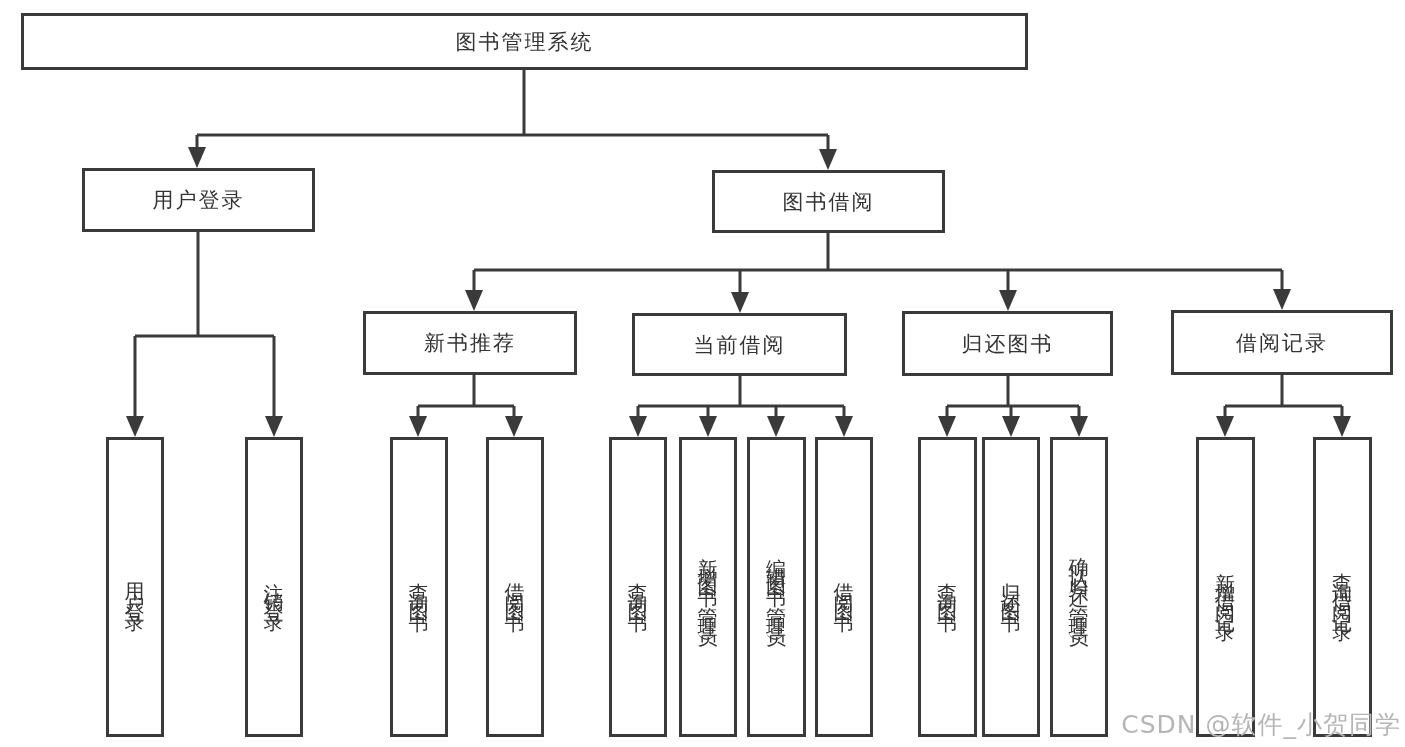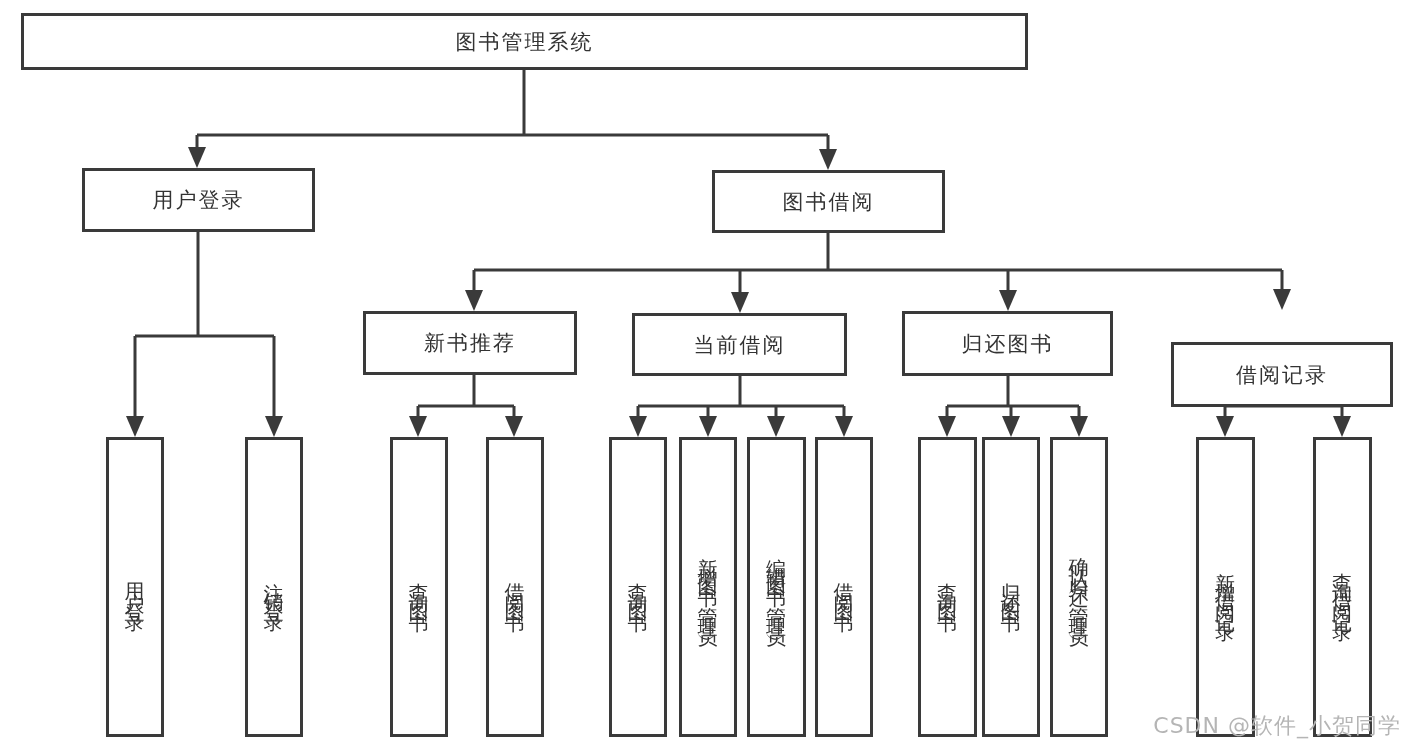--- a/index.html
+++ b/index.html
@@ -19,30 +19,30 @@
     writing-mode:vertical-rl;text-orientation:mixed;
     font-size:20px;letter-spacing:10px;line-height:1;
   }
   
   .n-root{left:21px;top:13px;width:1007px;height:57px;}
   .n-login{left:82px;top:168px;width:233px;height:64px;}
   .n-mgmt{left:712px;top:170px;width:233px;height:63px;}
   .n-cat0{left:363px;top:311px;width:214px;height:64px;}
   .n-cat1{left:632px;top:313px;width:215px;height:63px;}
   .n-cat2{left:902px;top:311px;width:211px;height:65px;}
-  .n-cat3{left:1171px;top:310px;width:222px;height:65px;margin-top:32px;}
+  .n-cat3{left:1171px;top:310px;width:222px;height:65px;}
   .leaf{top:437px;height:300px;width:58px;}
   .n-l0{left:106px;}  .n-l1{left:245px;}
   .n-l2{left:390px;}  .n-l3{left:486px;}
   .n-l4{left:609px;}  .n-l5{left:679px;}  .n-l6{left:747px;width:59px;}  .n-l7{left:815px;}
   .n-l8{left:918px;width:59px;} .n-l9{left:982px;} .n-l10{left:1050px;}
   .n-l11{left:1196px;width:59px;} .n-l12{left:1313px;width:59px;}
   .watermark{
     position:absolute;right:4px;bottom:6px;z-index:3;
-    font-size:22px;color:#b5b5b5;letter-spacing:1px;
+    font-size:25px;color:#b5b5b5;letter-spacing:1px;
   }
 </style>
 </head>
 <body>
 
 <div class="stage">
 
   <svg class="connector-layer" width="1405" height="747" viewBox="0 0 1405 747">
     <path fill="none" stroke="#3a3a3a" stroke-width="3" d="M524 70 L524 135 M197 135 L828 135 M197 135 L197 150 M828 135 L828 152
              M198 232 L198 336 M135 336 L274 336 M135 336 L135 421 M274 336 L274 421

